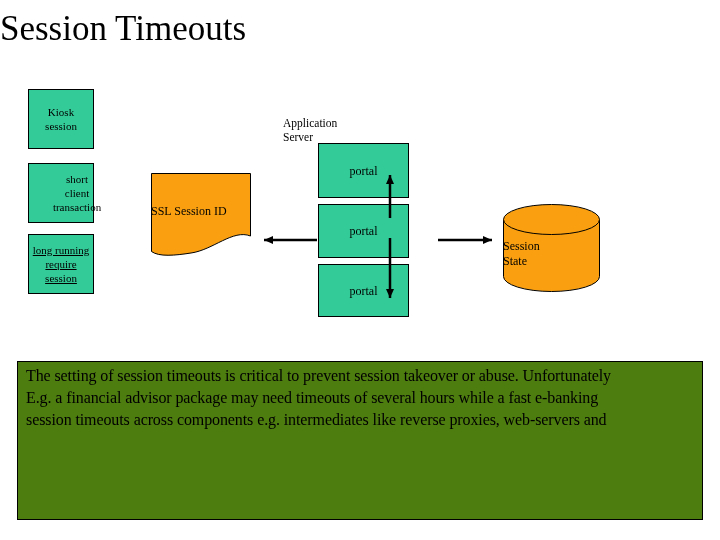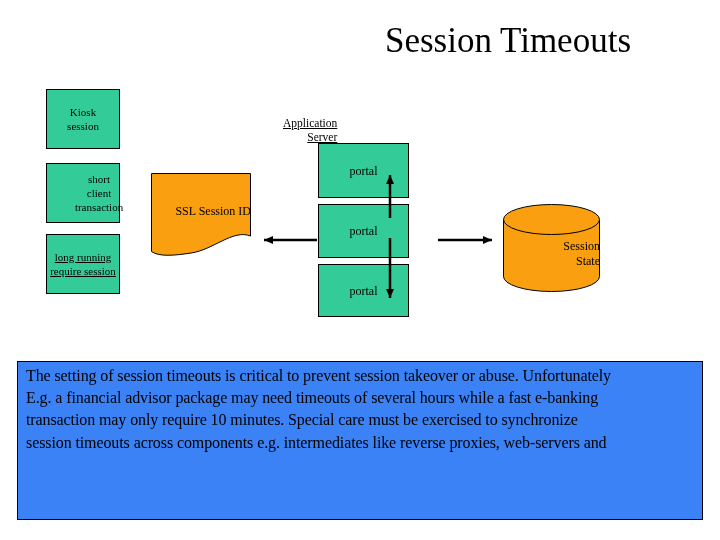--- a/index.html
+++ b/index.html
@@ -1,44 +1,44 @@
 <!DOCTYPE html>
 <html><head>
 <meta charset="utf-8">
 <style>
   html,body{margin:0;padding:0;background:#fff;}
   .slide{
     position:relative;width:720px;height:540px;background:#ffffff;overflow:hidden;
     font-family:"Liberation Serif","DejaVu Serif",serif;color:#000;
   }
   .title{
-    position:absolute;top:10px;left:0;width:619px;text-align:right;
-    font-size:35px;font-weight:normal;margin:12px;line-height:38px;letter-spacing:0px;
+    position:absolute;top:10px;left:0;width:619px;text-align:left;
+    font-size:35px;font-weight:normal;margin:0;line-height:38px;letter-spacing:0px;
   }
   .gbox{
-    position:absolute;left:46px;width:74px;height:60px;border:1px solid #000;
+    position:absolute;left:28px;width:66px;height:60px;border:1px solid #000;
     display:flex;flex-direction:column;align-items:center;justify-content:center;
     font-size:11px;line-height:14px;text-align:center;box-sizing:border-box;
   }
   .pbox{
     position:absolute;left:318px;width:91px;border:1px solid #000;
     display:flex;align-items:center;justify-content:center;
     font-size:12px;line-height:14px;text-align:center;box-sizing:border-box;
   }
   .freelabel{
-    position:absolute;font-size:11.5px;line-height:14px;text-align:right;text-decoration:underline;
+    position:absolute;font-size:11.5px;line-height:14px;text-align:left;
   }
   .shape-label{
-    position:absolute;text-align:right;font-size:12px;line-height:13px;
+    position:absolute;text-align:left;font-size:12px;line-height:13px;
   }
   .svgshape{position:absolute;}
   .overlay{position:absolute;left:0;top:0;width:720px;height:540px;pointer-events:none;z-index:5;}
   .descbox{
     position:absolute;left:17px;top:361px;width:686px;height:159px;
-    border:1px solid #000;box-sizing:border-box;background:#3b82f6;
+    border:1px solid #000;box-sizing:border-box;background:#4d7c0f;
     padding:3px 0 12px 8px;overflow:hidden;
   }
   .descbox .line{
     font-size:16px;line-height:22.2px;white-space:nowrap;letter-spacing:-0.1px;
   }
 </style>
 </head>
 <body>
 
 <div class="slide">
@@ -98,17 +98,16 @@
     </defs>
     <line x1="317" y1="240" x2="264" y2="240" stroke="#000" stroke-width="2.5" marker-end="url(#ah)"></line>
     <line x1="438" y1="240" x2="492" y2="240" stroke="#000" stroke-width="2.5" marker-end="url(#ah)"></line>
     <line x1="390" y1="218" x2="390" y2="175" stroke="#000" stroke-width="2.5" marker-end="url(#ah)"></line>
     <line x1="390" y1="238" x2="390" y2="298" stroke="#000" stroke-width="2.5" marker-end="url(#ah)"></line>
   </svg>
 
   <div class="descbox">
     <div class="line">The setting of session timeouts is critical to prevent session takeover or abuse. Unfortunately</div>
     <div class="line">E.g. a financial advisor package may need timeouts of several hours while a fast e-banking</div>
-    <div class="line">transaction may only require 10 minutes. Special care must be exercised to synchronize</div>
     <div class="line">session timeouts across components e.g. intermediates like reverse proxies, web-servers and</div>
   </div>
 
 </div>
 
 </body></html>

